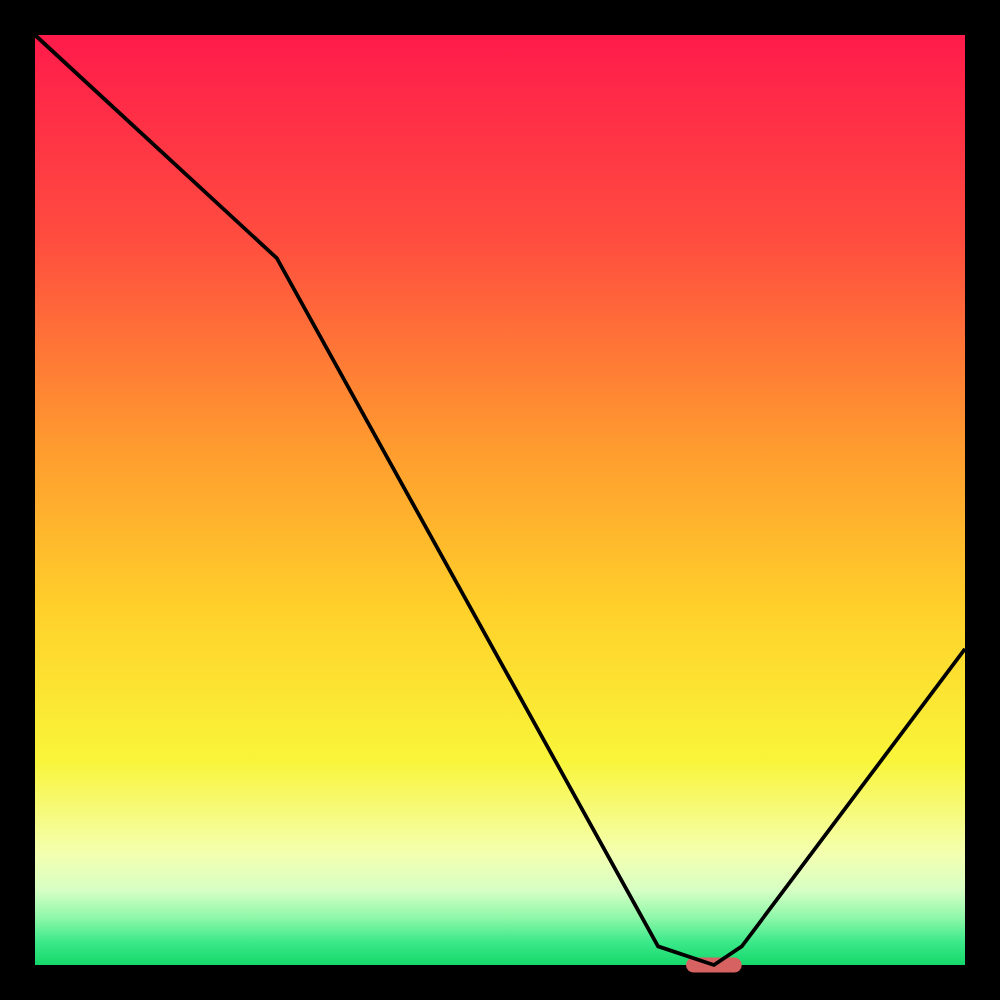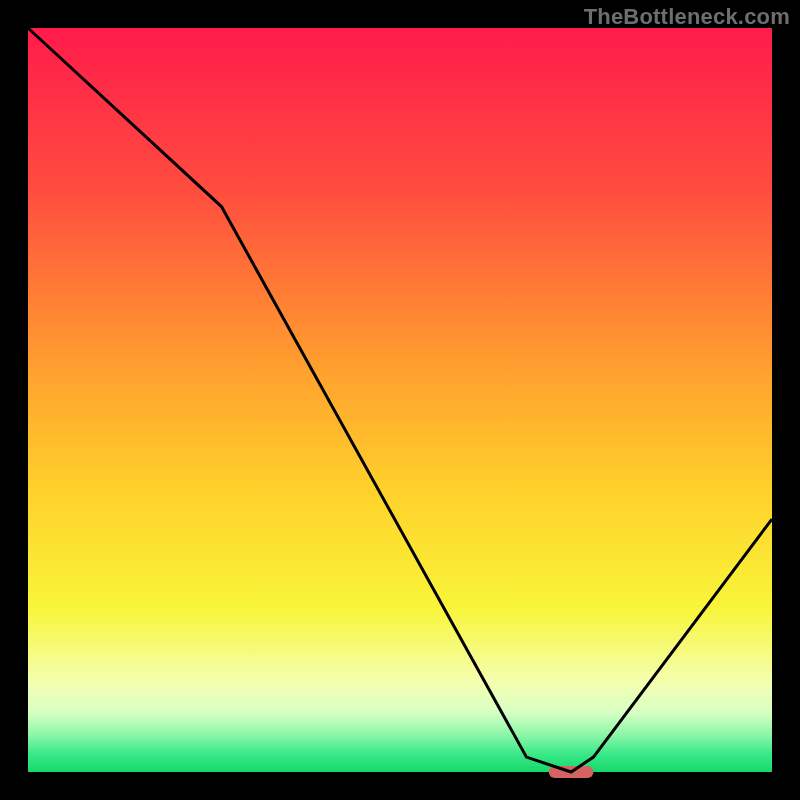--- a/index.html
+++ b/index.html
@@ -29,21 +29,20 @@
     user-select: none;
   }
   svg {
     display: block;
   }
 </style>
 </head>
 <body>
 
 <div class="frame">
-  <div class="watermark">TheBottleneck.com</div>
   <svg id="chart-svg" width="800" height="800" viewBox="0 0 800 800">
     <defs>
       <linearGradient id="bg-grad" x1="0" y1="0" x2="0" y2="1">
           <stop offset="0%" stop-color="#ff1b4b"></stop>
           <stop offset="22%" stop-color="#ff4d3f"></stop>
           <stop offset="44%" stop-color="#ff9a2f"></stop>
           <stop offset="62%" stop-color="#ffd12a"></stop>
           <stop offset="78%" stop-color="#f9f53a"></stop>
           <stop offset="88%" stop-color="#f4ffb0"></stop>
           <stop offset="92%" stop-color="#d6ffc4"></stop>

